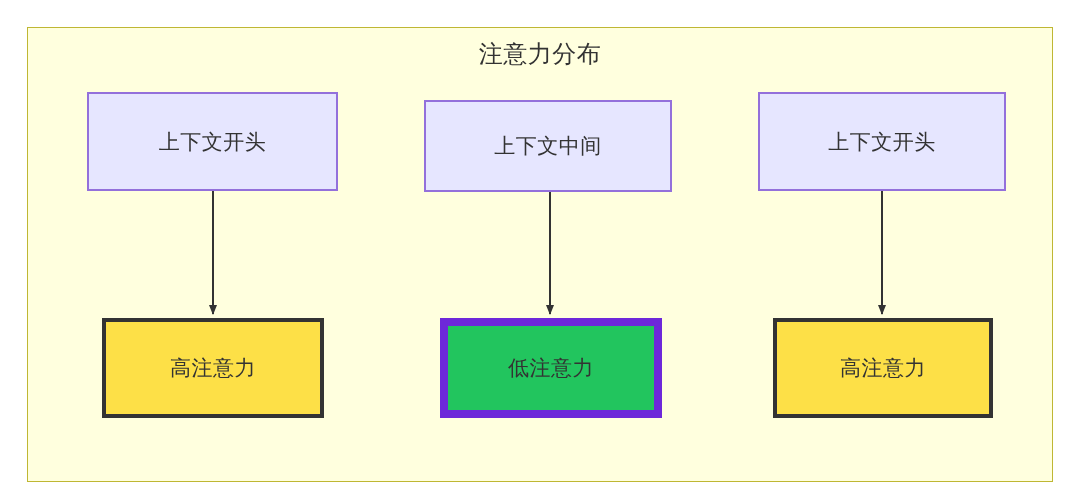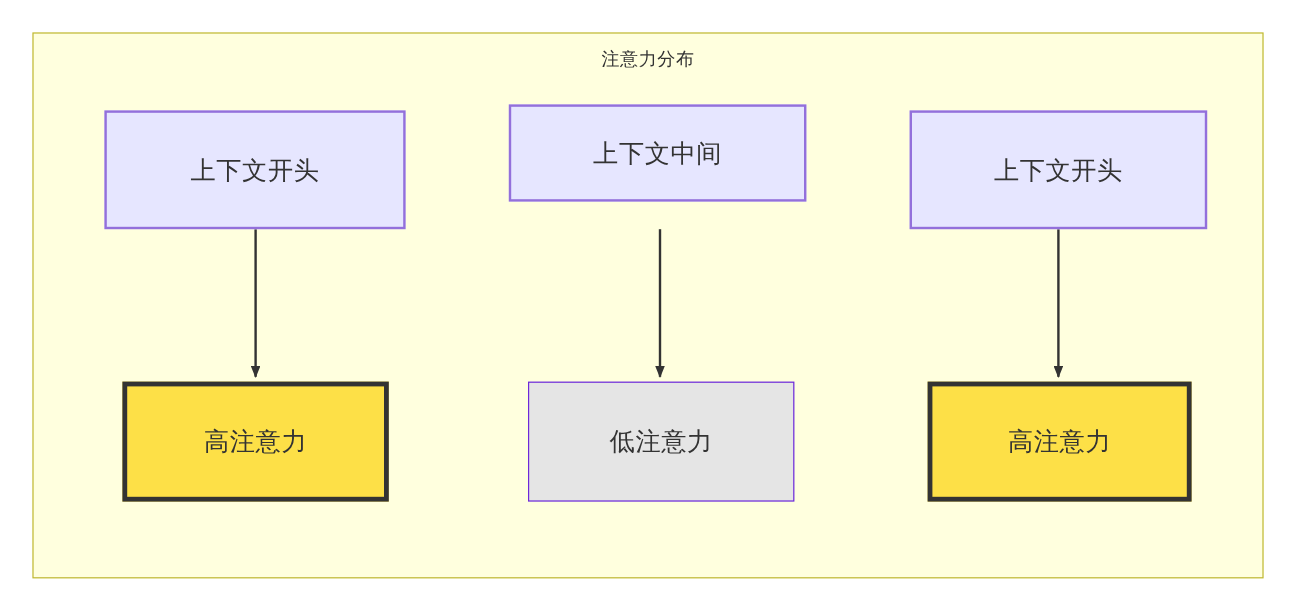--- a/index.html
+++ b/index.html
@@ -28,21 +28,21 @@
     background: #ffffde;
     border: 1px solid #bfb733;
     box-sizing: border-box;
   }
   .cluster-title {
     position: absolute;
     top: 14px;
     left: 0;
     width: 100%;
     text-align: center;
-    font-size: 15px;
+    font-size: 24px;
     color: #333333;
     line-height: 1;
     letter-spacing: 0.5px;
   }
   .node {
     position: absolute;
     box-sizing: border-box;
     display: flex;
     align-items: center;
     justify-content: center;
@@ -53,26 +53,26 @@
   }
   .node.ctx {
     background: #e6e6ff;
     border: 2px solid #9370db;
   }
   .node.high {
     background: #fde047;
     border: 4px solid #333333;
   }
   .node.low {
-    background: #e5e5e5;
-    border: 1px solid #6d28d9;
+    background: #22c55e;
+    border: 8px solid #6d28d9;
   }
   
   .col1-top { left: 87px;  top: 92px;  width: 251px; height: 99px; }
-  .col2-top { left: 424px; top: 87px;  width: 248px; height: 81px; }
+  .col2-top { left: 424px; top: 100px;  width: 248px; height: 92px; }
   .col3-top { left: 758px; top: 92px;  width: 248px; height: 99px; }
 
   .col1-bot { left: 102px; top: 318px; width: 222px; height: 100px; }
   .col2-bot { left: 440px; top: 318px; width: 222px; height: 100px; }
   .col3-bot { left: 773px; top: 318px; width: 220px; height: 100px; }
 
   .edges {
     position: absolute;
     left: 0;
     top: 0;

